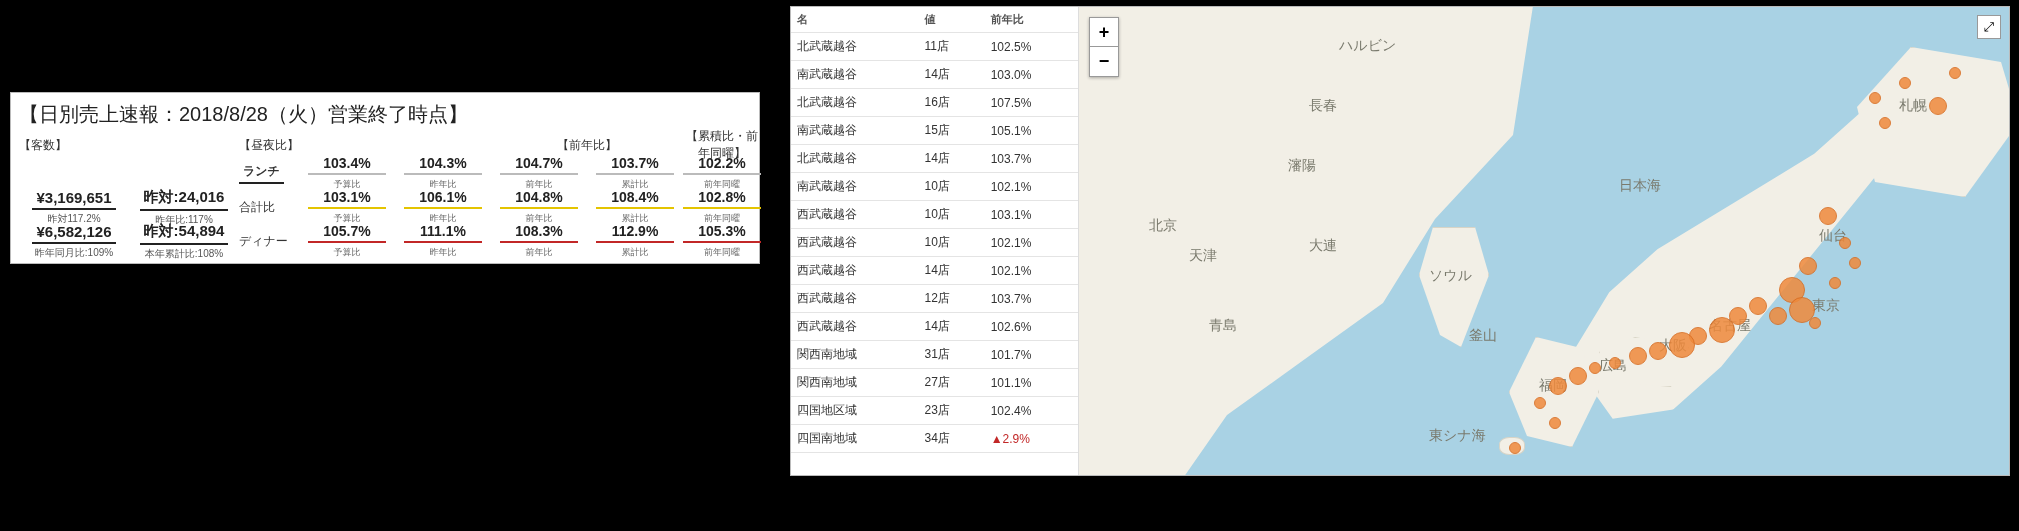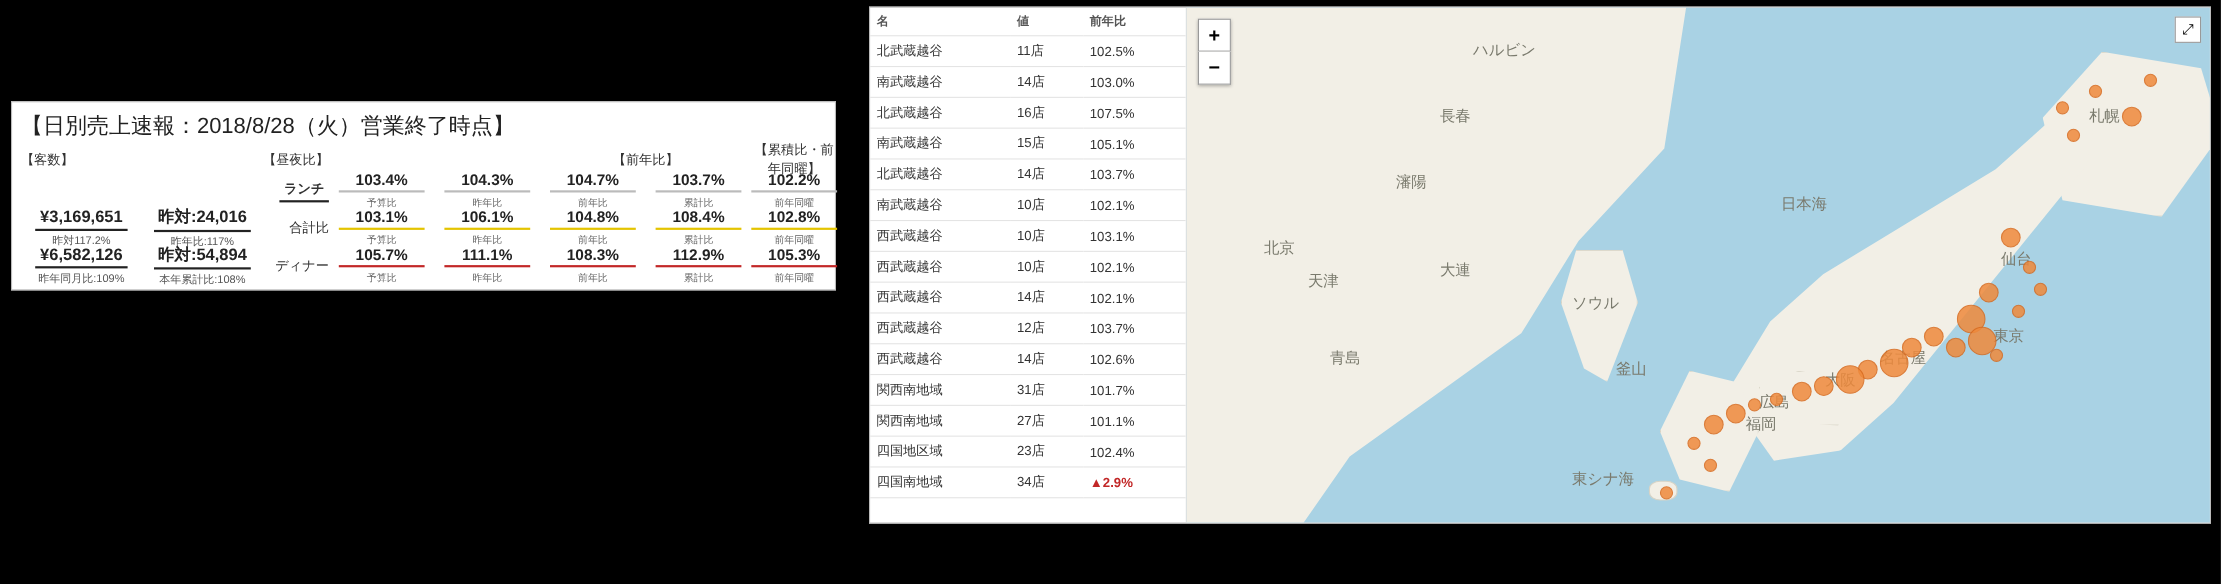--- a/index.html
+++ b/index.html
@@ -55,21 +55,21 @@
     font-weight: 600;
     display: block;
     border-bottom: 2px solid;
     padding-bottom: 2px;
   }
   .bar-gray   { border-color:#bbb; }
   .bar-yellow { border-color:#e4c400; }
   .bar-red    { border-color:#c22727; }
   .metric-sub { font-size: 9px; color:#666; }
   .row-span { grid-column: 1 / span 2; text-align:center; }
-  .side-label { font-size:12px; color:#333; text-align:right;}
+  .side-label { font-size:12px; color:#333; text-align:left;}
 
   
   .right-panel {
     position: absolute;
     left: 790px;
     top: 6px;
     width: 1220px;
     height: 470px;
     background: #fff;
     border: 1px solid #bbb;
@@ -84,21 +84,21 @@
     color: #333;
   }
   .data-table table { width:100%; border-collapse: collapse; }
   .data-table th, .data-table td {
     border-bottom: 1px solid #e4e4e4;
     padding: 5px 6px;
     text-align: left;
     white-space: nowrap;
   }
   .data-table th { color:#555; font-weight:600; font-size:11px; }
-  .neg { color:#c22727;font-weight:bold; }
+  .neg { color:#c22727; }
 
   .map-area {
     flex: 1;
     position: relative;
     background: linear-gradient(#a9d2e4,#a9d2e4);
     overflow: hidden;
   }
   .map-controls {
     position: absolute;
     left: 10px; top: 10px;
@@ -301,35 +301,35 @@
 
     <div class="map-controls">
       <div class="map-btn">+</div>
       <div class="map-btn">−</div>
     </div>
     <div class="map-expand">⤢</div>
 
     <div id="map-labels">
         <div class="map-label" style="left: 260px; top: 30px;">ハルビン</div>
         <div class="map-label" style="left: 230px; top: 90px;">長春</div>
-        <div class="map-label" style="left: 190px; top: 150px;">瀋陽</div>
+        <div class="map-label" style="left: 209px; top: 150px;">瀋陽</div>
         <div class="map-label" style="left: 70px; top: 210px;">北京</div>
         <div class="map-label" style="left: 110px; top: 240px;">天津</div>
         <div class="map-label" style="left: 230px; top: 230px;">大連</div>
         <div class="map-label" style="left: 130px; top: 310px;">青島</div>
         <div class="map-label" style="left: 350px; top: 260px;">ソウル</div>
         <div class="map-label" style="left: 390px; top: 320px;">釜山</div>
         <div class="map-label" style="left: 540px; top: 170px;">日本海</div>
         <div class="map-label" style="left: 820px; top: 90px;">札幌</div>
         <div class="map-label" style="left: 740px; top: 220px;">仙台</div>
         <div class="map-label" style="left: 733px; top: 290px;">東京</div>
         <div class="map-label" style="left: 630px; top: 310px;">名古屋</div>
         <div class="map-label" style="left: 580px; top: 330px;">大阪</div>
         <div class="map-label" style="left: 520px; top: 350px;">広島</div>
-        <div class="map-label" style="left: 460px; top: 370px; margin-left: 48px;">福岡</div>
+        <div class="map-label" style="left: 460px; top: 370px;">福岡</div>
         <div class="map-label" style="left: 350px; top: 420px;">東シナ海</div>
       </div>
     <div id="map-markers">
         <div class="marker sm" style="left: 820px; top: 70px;"></div>
         <div class="marker " style="left: 850px; top: 90px;"></div>
         <div class="marker sm" style="left: 800px; top: 110px;"></div>
         <div class="marker sm" style="left: 870px; top: 60px;"></div>
         <div class="marker sm" style="left: 790px; top: 85px;"></div>
         <div class="marker " style="left: 740px; top: 200px;"></div>
         <div class="marker sm" style="left: 760px; top: 230px;"></div>

